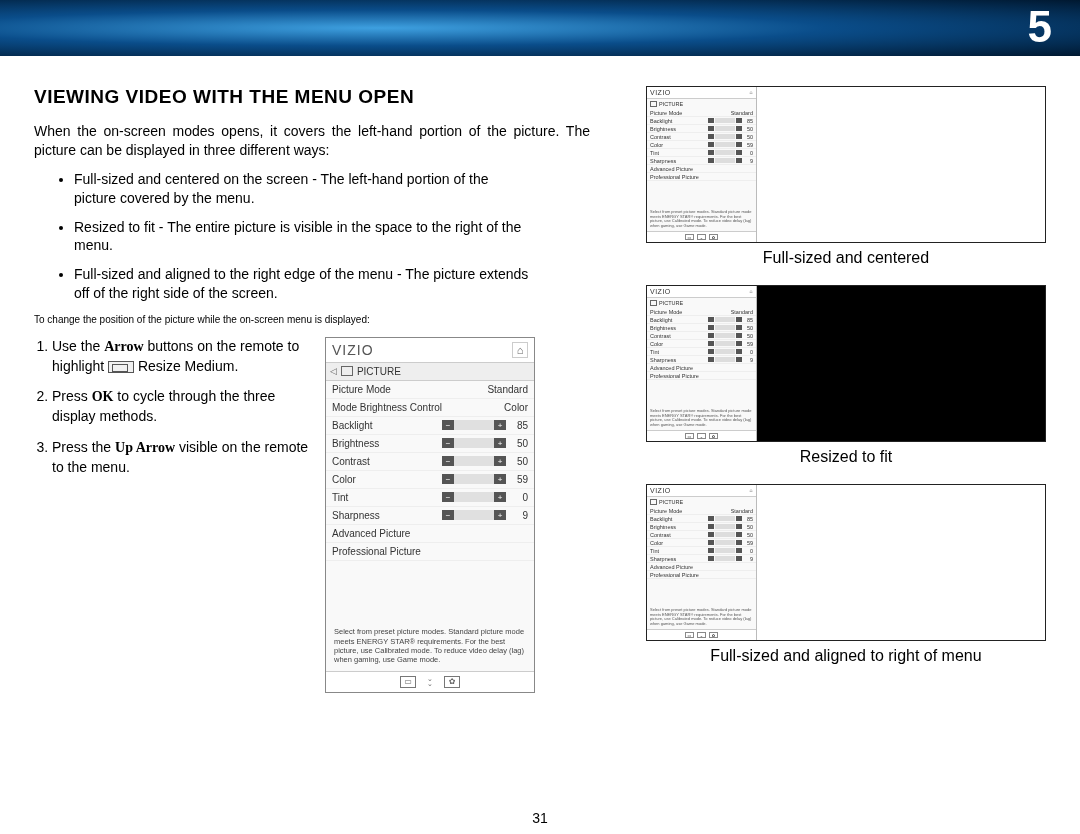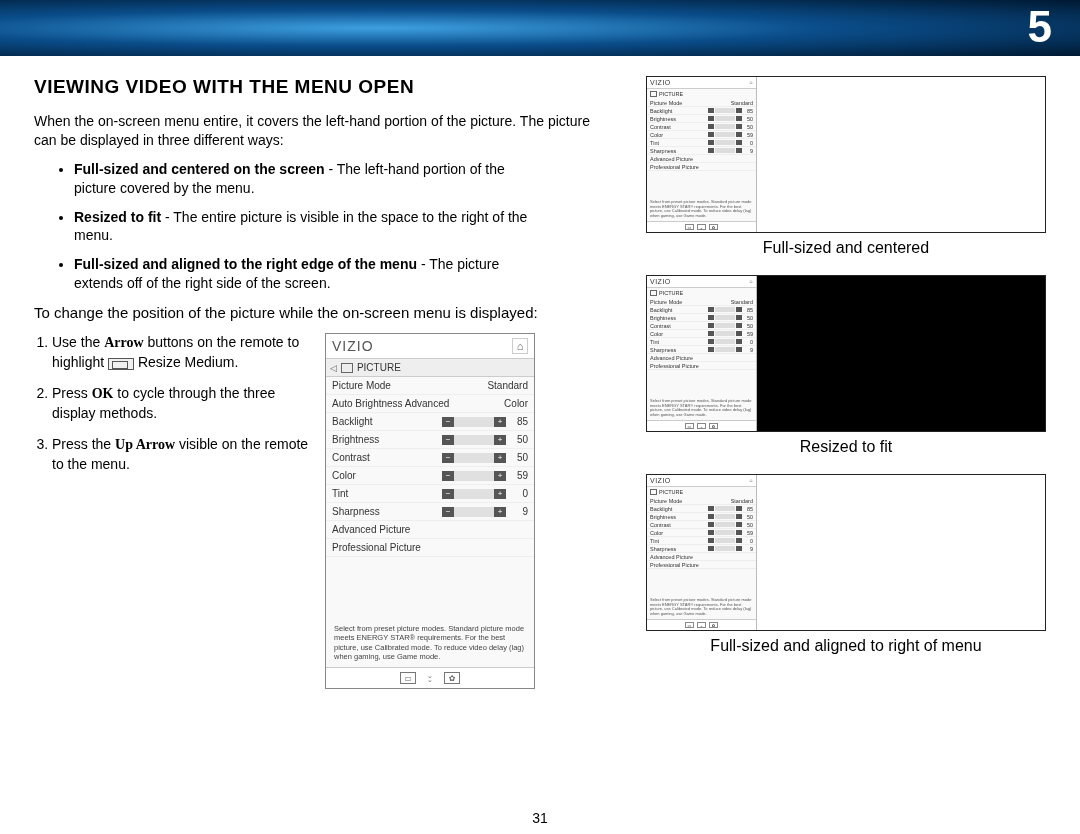--- a/index.html
+++ b/index.html
@@ -18,21 +18,21 @@
   }
   .chapter-num {
     position: absolute;
     right: 28px;
     top: 2px;
     color: #fff;
     font-size: 44px;
     font-weight: bold;
   }
   .page {
-    padding: 20px 34px 12px 34px;
+    padding: 30px 34px 12px 34px;
     display: flex;
     gap: 30px;
   }
   .col-left {
     width: 560px;
   }
   .col-right {
     flex: 1;
     padding-left: 26px;
   }
@@ -52,23 +52,23 @@
     padding-left: 40px;
     margin-bottom: 10px;
   }
   .bullets li {
     font-size: 14px;
     line-height: 1.35;
     margin-bottom: 10px;
     list-style-type: disc;
     padding-right: 60px;
   }
-  .bullets li .bold { font-weight: bold; }
+  .bullets li .bold { font-weight: normal; }
   .change-text {
-    font-size: 15px;
+    font-size: 10px;
     line-height: 1.35;
     margin-bottom: 10px;
   }
   .two-col {
     display: flex;
     gap: 16px;
   }
   .steps-col {
     width: 275px;
   }
@@ -339,21 +339,21 @@
 </head>
 <body>
 
 <div class="header-bar">
   <div class="chapter-num">5</div>
 </div>
 
 <div class="page">
   <div class="col-left">
     <h1>VIEWING VIDEO WITH THE MENU OPEN</h1>
-    <p class="intro">When the on-screen menu entire, it covers the left-hand portion of the picture. The picture can be displayed in three different ways:</p>
+    <p class="intro">When the on-screen modes opens, it covers the left-hand portion of the picture. The picture can be displayed in three different ways:</p>
     <ul class="bullets">
       <li><span class="bold">Full-sized and centered on the screen</span><span> - The left-hand portion of the picture covered by the menu.</span></li>
       <li><span class="bold">Resized to fit</span><span> - The entire picture is visible in the space to the right of the menu.</span></li>
       <li><span class="bold">Full-sized and aligned to the right edge of the menu</span><span> - The picture extends off of the right side of the screen.</span></li>
     </ul>
     <p class="change-text">To change the position of the picture while the on-screen menu is displayed:</p>
 
     <div class="two-col">
       <div class="steps-col">
         <ol class="steps">
@@ -378,21 +378,21 @@
           <div class="menu-sub">
             <span class="tri-left">◁</span>
             <span class="pic-icon"></span>
             <span>PICTURE</span>
           </div>
           <div class="menu-row">
             <span>Picture Mode</span>
             <span>Standard</span>
           </div>
           <div class="menu-row">
-            <span>Auto Brightness Advanced</span>
+            <span>Mode Brightness Control</span>
             <span>Color</span>
           </div>
           <div id="sliders-container">
               <div class="menu-row-slider">
                 <span class="label">Backlight</span>
                 <span class="slider-widget">
                   <span class="sbtn">−</span>
                   <span class="strack"></span>
                   <span class="sbtn">+</span>
                 </span>

